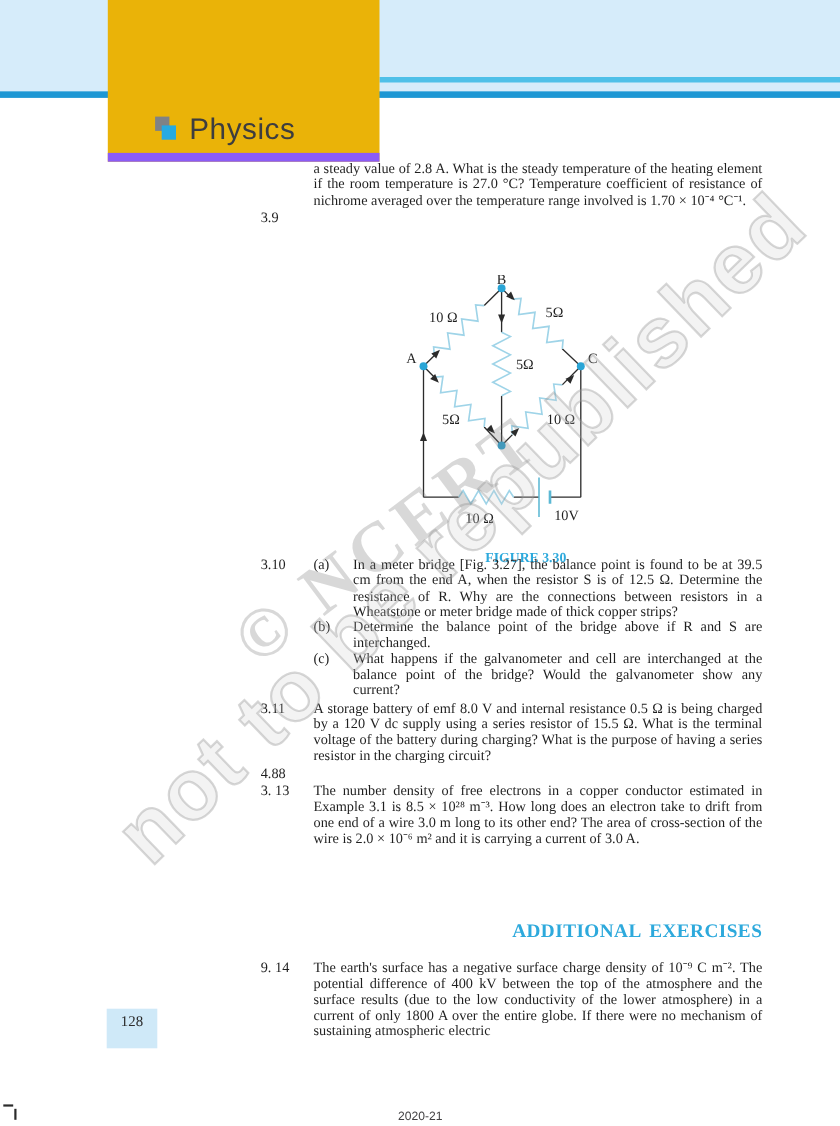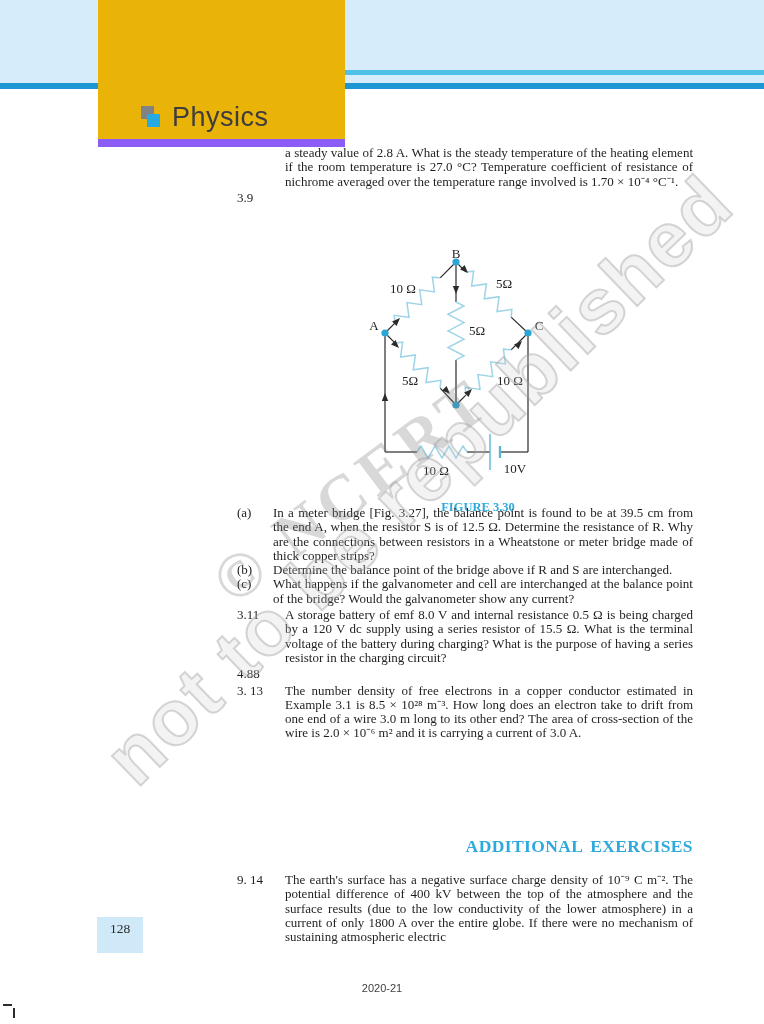--- a/index.html
+++ b/index.html
@@ -51,21 +51,21 @@
   .wm-copy{left:243px;top:545px;font-size:64px;font-family:"Liberation Serif",serif;
            color:rgba(125,125,125,0.30);transform:rotate(-37deg);transform-origin:0 100%;
            letter-spacing:6px;}
   .wm-notice{left:150px;top:712px;font-size:78px;font-family:"Liberation Sans",sans-serif;
              color:rgba(200,200,200,0.22);-webkit-text-stroke:2px rgba(150,150,150,0.38);
              transform:rotate(-44deg);transform-origin:0 100%;letter-spacing:2px;}
 
   
   .pagenum-box{position:absolute;left:97px;top:917px;width:46px;height:36px;background:#cfe9f8;
                text-align:center;line-height:24px;font-size:13.5px;color:#2b2b2b;}
-  .footer{position:absolute;left:0;top:982px;width:764px;text-align:center;
+  .footer{position:absolute;left:0;top:1009px;width:764px;text-align:center;
           font-family:"Liberation Sans",sans-serif;font-size:11px;color:#414042;}
 </style>
 </head>
 <body>
 
 <div class="page">
 
   <div class="crop crop-tl-v"></div>
   <div class="crop crop-tl-h"></div>
   <div class="crop crop-bl-h"></div>
@@ -145,20 +145,21 @@
         <text class="cir-label" x="142" y="135" text-anchor="middle">10 Ω</text>
         <text class="cir-label" x="68" y="225" text-anchor="middle">10 Ω</text>
         <text class="cir-label" x="147" y="223" text-anchor="middle">10V</text>
       </g>
     </svg>
     <div class="fig-caption">FIGURE 3.30</div>
   </div>
 
   <div class="block" style="top:504px;">
     <div class="prob">
+      <span class="pnum">3.10</span>
       <div class="ptxt">
         <div class="part">
           <span class="plabel">(a)</span>
           <div class="parttxt">In a meter bridge [Fig. 3.27], the balance point is found to be at 39.5 cm from the end A, when the resistor S is of 12.5 Ω. Determine the resistance of R. Why are the connections between resistors in a Wheatstone or meter bridge made of thick copper strips?</div>
         </div>
         <div class="part">
           <span class="plabel">(b)</span>
           <div class="parttxt">Determine the balance point of the bridge above if R and S are interchanged.</div>
         </div>
         <div class="part">

